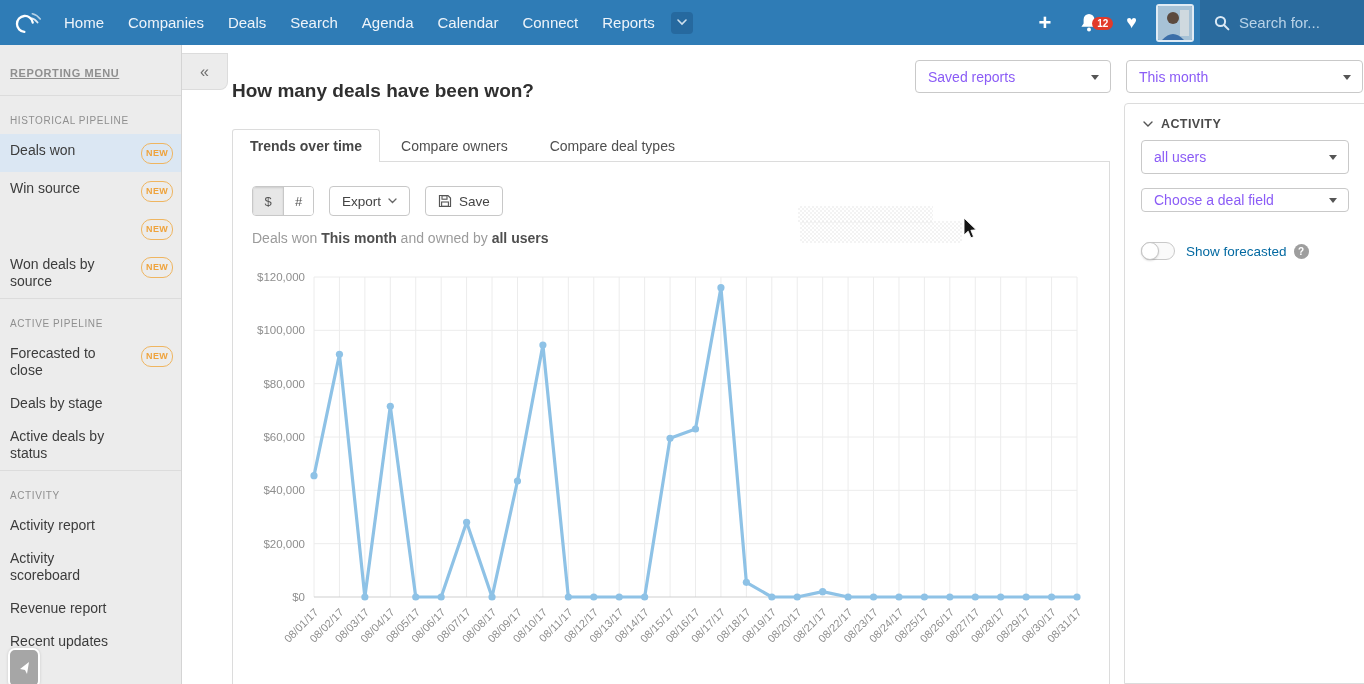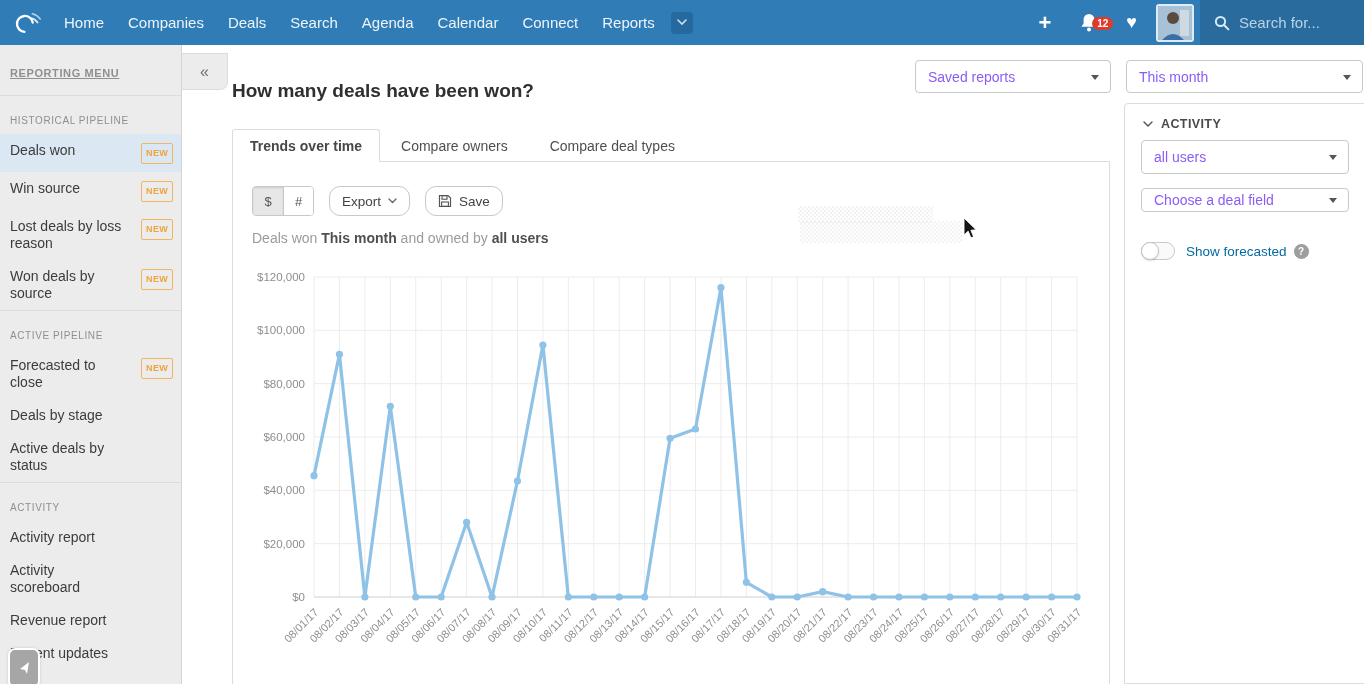--- a/index.html
+++ b/index.html
@@ -23,42 +23,42 @@
   .searchbar input::placeholder { color:#b9d3e8; opacity:1; }
 
   
   .sidebar { position:absolute; left:0; top:45px; width:182px; height:639px; background:#ececec; border-right:1px solid #d4d4d4; }
   .side-title { padding:22px 10px 16px 10px; font-size:11px; font-weight:bold; color:#8f8f8f; letter-spacing:.6px;text-decoration:underline; }
   .side-div { border:none; border-top:1px solid #dcdcdc; }
   .section-h { padding:19px 24px 8px 10px; font-size:10px; font-weight:normal; color:#8f8f8f; letter-spacing:.6px; }
   .side-item { display:flex; align-items:flex-start; padding:8px 8px 8px 10px; font-size:14px; color:#3c3c3c; cursor:pointer; line-height:17px; }
   .side-item .lbl { max-width:118px; }
   .side-item.sel { background:#dbe7f3; }
-  .new-badge { margin-left:auto; color:#efa33c; border:1px solid #efb560; border-radius:2px; font-size:9px; font-weight:bold; padding:1px 4px; letter-spacing:.3px; flex:none; margin-top:1px; }
+  .new-badge { margin-left:auto; color:#efa33c; border:1px solid #efb560; border-radius:10px; font-size:9px; font-weight:bold; padding:1px 4px; letter-spacing:.3px; flex:none; margin-top:1px; }
   .collapse-tab { position:absolute; left:182px; top:53px; width:46px; height:37px; background:#ececec; border:1px solid #dcdcdc; border-left:none; border-radius:0 0 8px 0; display:flex; align-items:center; justify-content:center; color:#6f6f6f; font-size:16px; cursor:pointer; }
   .widget-btn { position:absolute; left:8px; top:648px; width:32px; height:40px; background:#a6a6a6; border:2px solid #fff; border-radius:7px; display:flex; align-items:center; justify-content:center; cursor:pointer; box-shadow:0 0 3px rgba(0,0,0,.15); }
 
   
   .page-title { position:absolute; left:232px; top:80px; font-size:19px; font-weight:bold; color:#2f2f2f; }
   .sel-box { position:absolute; background:#fff; border:1px solid #c9c9c9; border-radius:4px; font-size:14px; color:#8b5cf6; display:flex; align-items:center; padding-left:12px; cursor:pointer; }
   .caret { position:absolute; right:11px; top:50%; margin-top:-2px; border-left:4.5px solid transparent; border-right:4.5px solid transparent; border-top:5px solid #555; }
   .saved-reports { left:915px; top:60px; width:196px; height:33px; }
   .period-select { left:1126px; top:60px; width:237px; height:33px; }
 
   .tabs { position:absolute; left:232px; top:129px; display:flex; align-items:flex-end; z-index:2; }
   .tab { height:32px; line-height:32px; font-size:14px; color:#4f4f4f; padding:0 21px; cursor:pointer; }
   .tab.active { height:33px; line-height:32px; background:#fff; border:1px solid #dcdcdc; border-bottom:none; border-radius:3px 3px 0 0; font-weight:bold; color:#474747; padding:0 17px; }
   .tab-panel { position:absolute; left:232px; top:161px; width:878px; height:560px; background:#fff; border:1px solid #dcdcdc; }
 
   .toolbar { position:absolute; left:252px; top:186px; display:flex; align-items:center; z-index:2; }
   .seg { display:flex; border:1px solid #c8c8c8; border-radius:4px; overflow:hidden; height:30px; }
   .seg-btn { width:30px; height:100%; display:flex; align-items:center; justify-content:center; font-size:13px; color:#555; background:#fff; cursor:pointer; }
   .seg-btn.on { background:#e7e7e7; box-shadow:inset 0 1px 2px rgba(0,0,0,.12); }
   .seg-btn + .seg-btn { border-left:1px solid #c8c8c8; }
-  .tool-btn { height:30px; margin-left:15px; border:1px solid #c8c8c8; border-radius:11px; background:#fff; display:flex; align-items:center; padding:1px 12px; font-size:13.5px; color:#444; cursor:pointer; gap:7px; }
+  .tool-btn { height:30px; margin-left:15px; border:1px solid #c8c8c8; border-radius:4px; background:#fff; display:flex; align-items:center; padding:1px 12px; font-size:13.5px; color:#444; cursor:pointer; gap:7px; }
   .chev { display:inline-block; }
 
   .subtitle { position:absolute; left:252px; top:230px; font-size:14px; color:#9b9b9b; }
   .subtitle b { color:#4f4f4f; }
 
   .chart-wrap { position:absolute; left:232px; top:262px; width:878px; height:400px; }
 
   
   .filters-card { position:absolute; left:1124px; top:103px; width:242px; height:581px; background:#fff; border:1px solid #dcdcdc; border-radius:4px 0 0 0; }
   .filters-head { position:absolute; left:1143px; top:117px; display:flex; align-items:center; gap:8px; font-size:12.5px; font-weight:bold; color:#4a4a4a; letter-spacing:.4px; cursor:pointer; }
@@ -142,21 +142,20 @@
         <div class="section-h">HISTORICAL PIPELINE</div>
         <div class="side-item sel">
           <span class="lbl">Deals won</span>
           <span class="new-badge">NEW</span>
         </div>
         <div class="side-item">
           <span class="lbl">Win source</span>
           <span class="new-badge">NEW</span>
         </div>
         <div class="side-item">
-          <span class="lbl">Lost deals by loss reason</span>
           <span class="new-badge">NEW</span>
         </div>
         <div class="side-item">
           <span class="lbl">Won deals by source</span>
           <span class="new-badge">NEW</span>
         </div>
         <hr class="side-div">
         <div class="section-h">ACTIVE PIPELINE</div>
         <div class="side-item">
           <span class="lbl">Forecasted to close</span>

